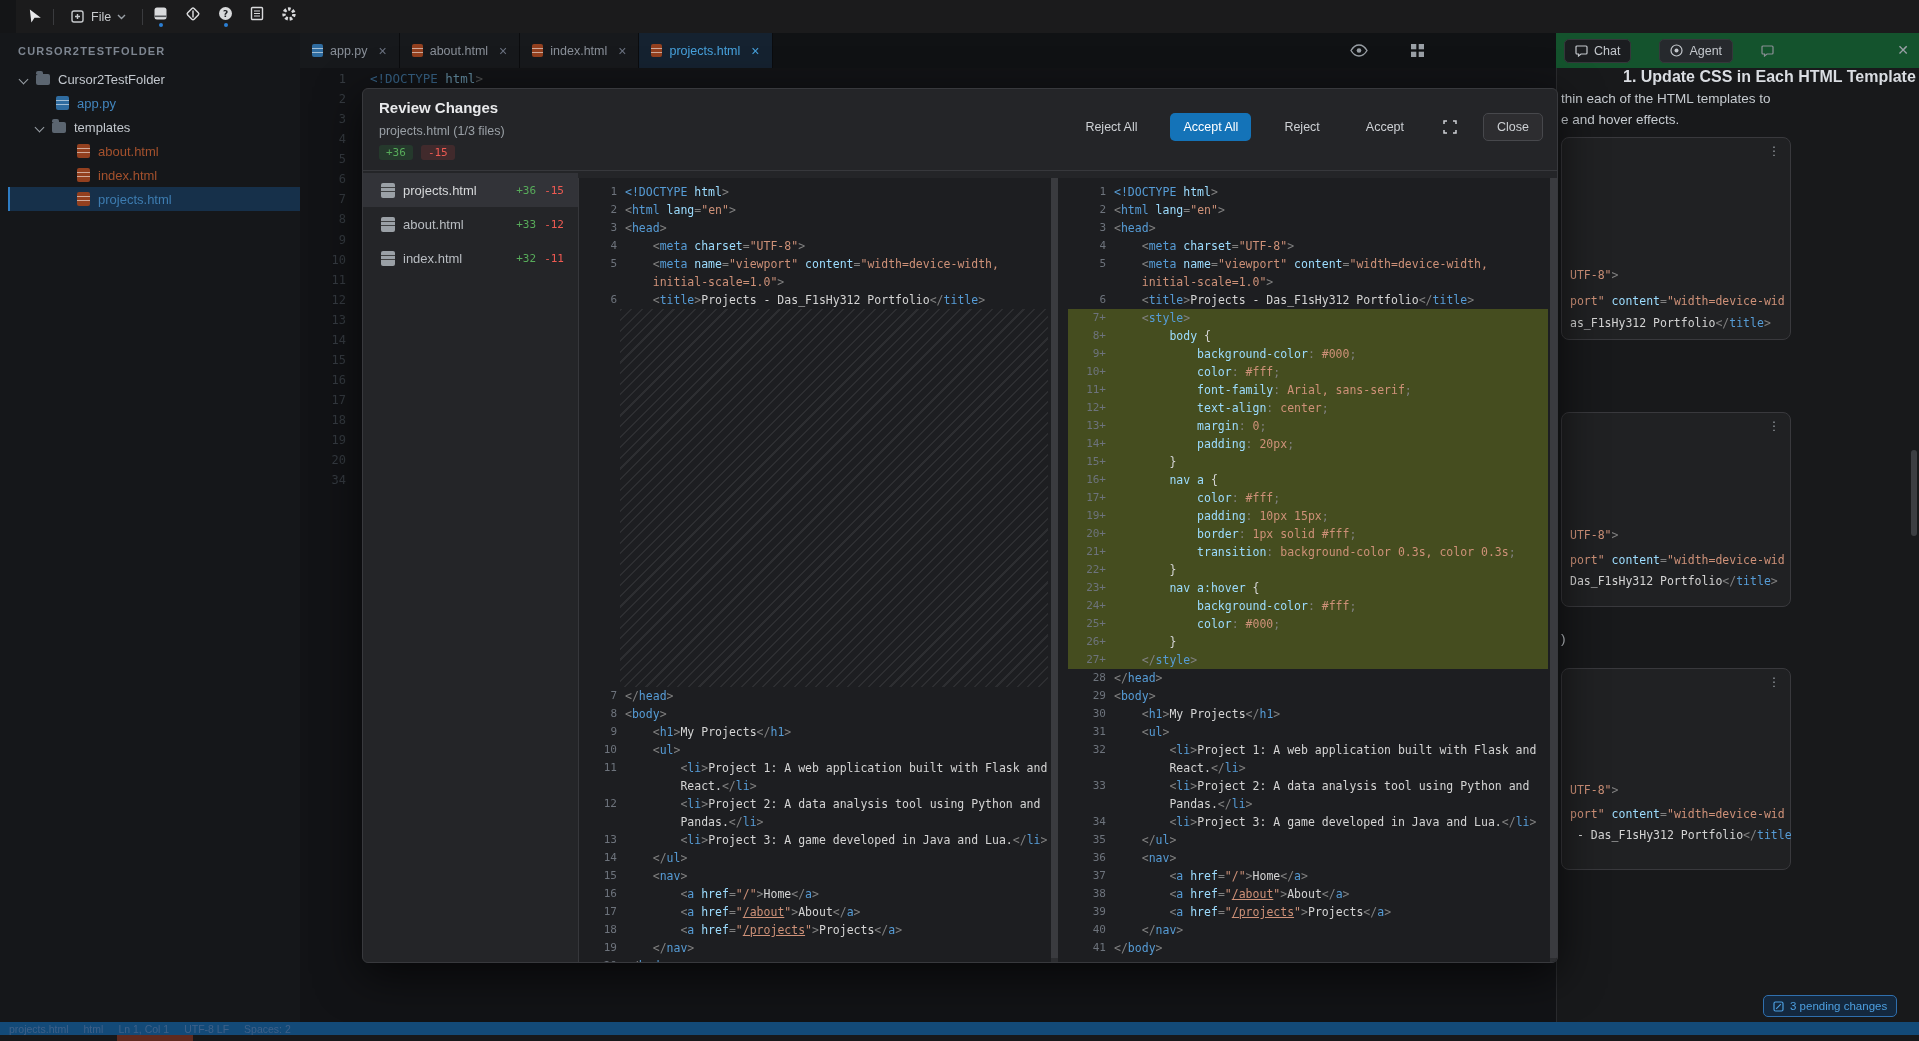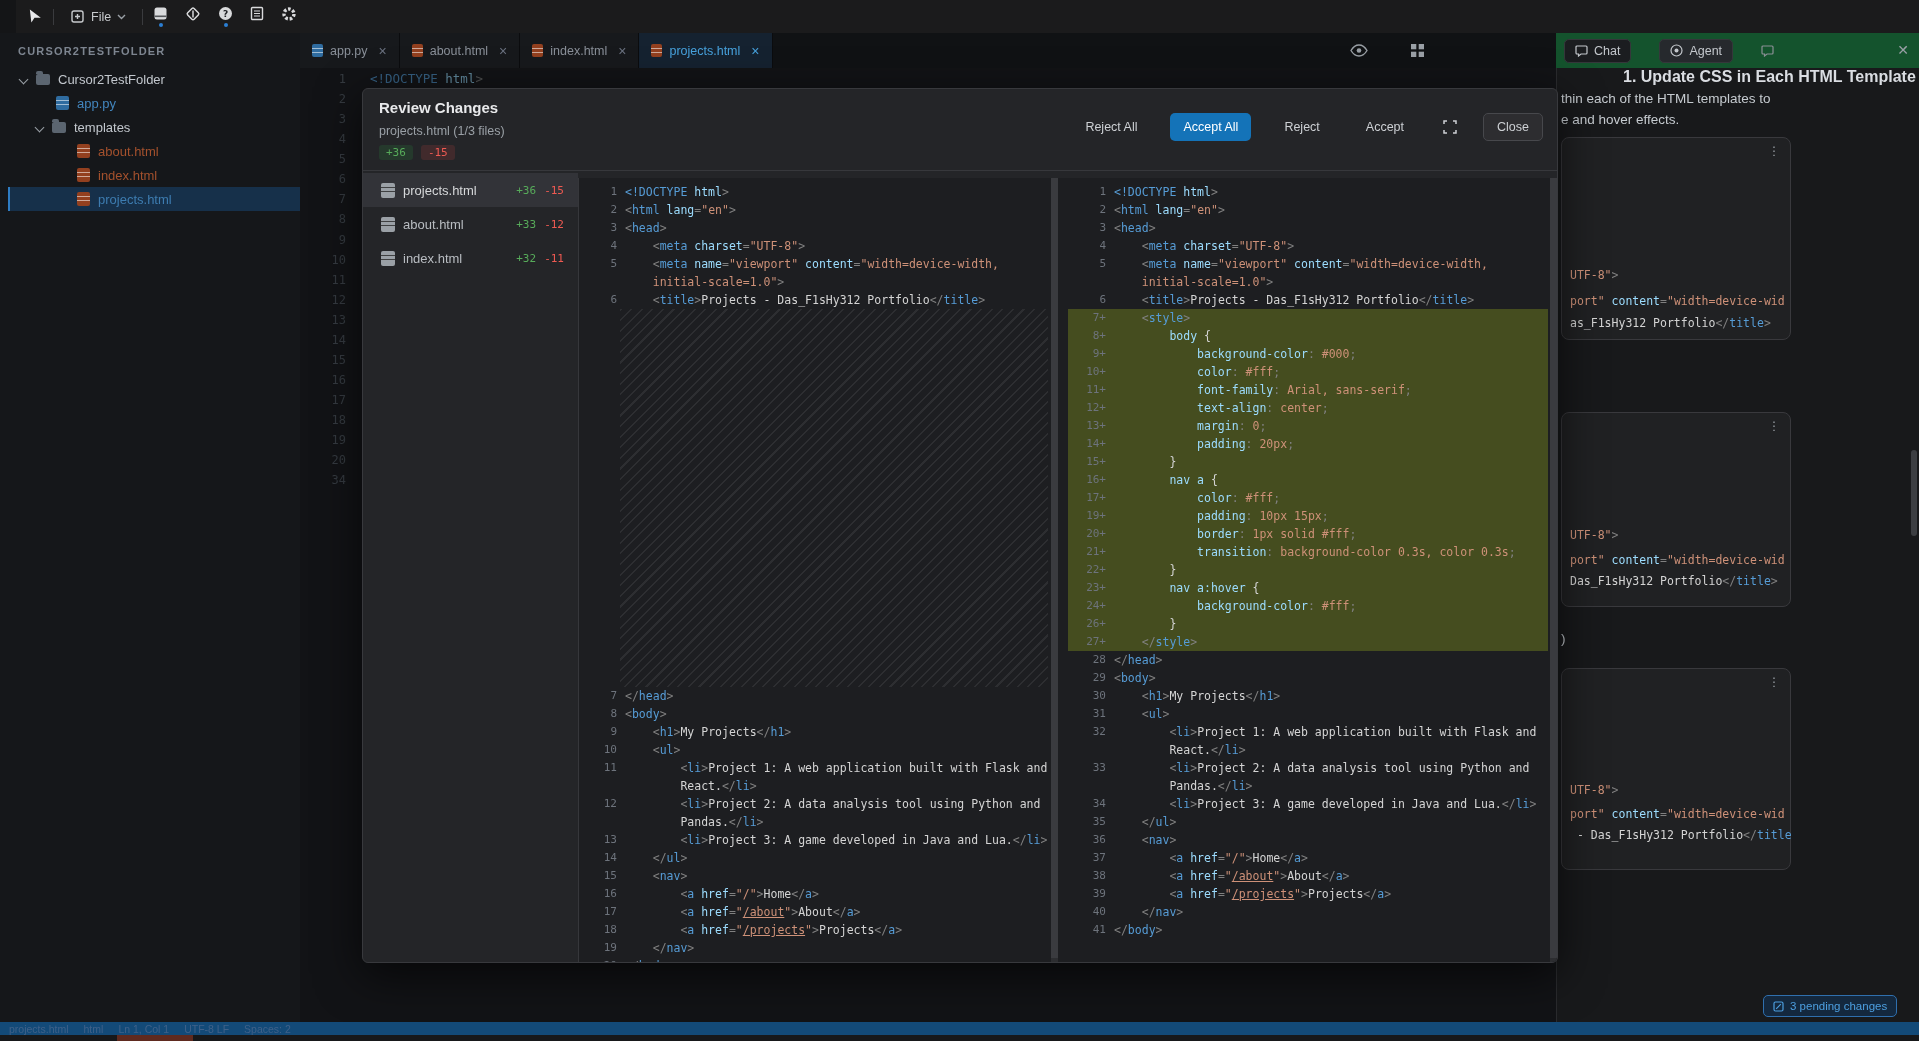--- a/index.html
+++ b/index.html
@@ -447,20 +447,21 @@
         <div class="crow added"><span class="gut">14+</span><span class="code"><span class="tk-w">            </span><span class="tk-a">padding</span><span class="tk-p">:</span><span class="tk-s"> 20px</span><span class="tk-p">;</span></span></div>
         <div class="crow added"><span class="gut">15+</span><span class="code"><span class="tk-w">        </span><span class="tk-w">}</span></span></div>
         <div class="crow added"><span class="gut">16+</span><span class="code"><span class="tk-w">        </span><span class="tk-a">nav a</span><span class="tk-w"> {</span></span></div>
         <div class="crow added"><span class="gut">17+</span><span class="code"><span class="tk-w">            </span><span class="tk-a">color</span><span class="tk-p">:</span><span class="tk-s"> #fff</span><span class="tk-p">;</span></span></div>
         <div class="crow added"><span class="gut">19+</span><span class="code"><span class="tk-w">            </span><span class="tk-a">padding</span><span class="tk-p">:</span><span class="tk-s"> 10px 15px</span><span class="tk-p">;</span></span></div>
         <div class="crow added"><span class="gut">20+</span><span class="code"><span class="tk-w">            </span><span class="tk-a">border</span><span class="tk-p">:</span><span class="tk-s"> 1px solid #fff</span><span class="tk-p">;</span></span></div>
         <div class="crow added"><span class="gut">21+</span><span class="code"><span class="tk-w">            </span><span class="tk-a">transition</span><span class="tk-p">:</span><span class="tk-s"> background-color 0.3s, color 0.3s</span><span class="tk-p">;</span></span></div>
         <div class="crow added"><span class="gut">22+</span><span class="code"><span class="tk-w">        </span><span class="tk-w">}</span></span></div>
         <div class="crow added"><span class="gut">23+</span><span class="code"><span class="tk-w">        </span><span class="tk-a">nav a:hover</span><span class="tk-w"> {</span></span></div>
         <div class="crow added"><span class="gut">24+</span><span class="code"><span class="tk-w">            </span><span class="tk-a">background-color</span><span class="tk-p">:</span><span class="tk-s"> #fff</span><span class="tk-p">;</span></span></div>
+        <div class="crow added"><span class="gut">25+</span><span class="code"><span class="tk-w">            </span><span class="tk-a">color</span><span class="tk-p">:</span><span class="tk-s"> #000</span><span class="tk-p">;</span></span></div>
         <div class="crow added"><span class="gut">26+</span><span class="code"><span class="tk-w">        </span><span class="tk-w">}</span></span></div>
         <div class="crow added"><span class="gut">27+</span><span class="code"><span class="tk-w">    </span><span class="tk-p">&lt;/</span><span class="tk-t">style</span><span class="tk-p">&gt;</span></span></div>
         <div class="crow"><span class="gut">28</span><span class="code"><span class="tk-p">&lt;/</span><span class="tk-t">head</span><span class="tk-p">&gt;</span></span></div>
         <div class="crow"><span class="gut">29</span><span class="code"><span class="tk-p">&lt;</span><span class="tk-t">body</span><span class="tk-p">&gt;</span></span></div>
         <div class="crow"><span class="gut">30</span><span class="code"><span class="tk-w">    </span><span class="tk-p">&lt;</span><span class="tk-t">h1</span><span class="tk-p">&gt;</span><span class="tk-w">My Projects</span><span class="tk-p">&lt;/</span><span class="tk-t">h1</span><span class="tk-p">&gt;</span></span></div>
         <div class="crow"><span class="gut">31</span><span class="code"><span class="tk-w">    </span><span class="tk-p">&lt;</span><span class="tk-t">ul</span><span class="tk-p">&gt;</span></span></div>
         <div class="crow"><span class="gut">32</span><span class="code"><span class="tk-w">        </span><span class="tk-p">&lt;</span><span class="tk-t">li</span><span class="tk-p">&gt;</span><span class="tk-w">Project 1: A web application built with Flask and</span></span></div>
         <div class="crow"><span class="gut"></span><span class="code"><span class="tk-w">        </span><span class="tk-w">React.</span><span class="tk-p">&lt;/</span><span class="tk-t">li</span><span class="tk-p">&gt;</span></span></div>
         <div class="crow"><span class="gut">33</span><span class="code"><span class="tk-w">        </span><span class="tk-p">&lt;</span><span class="tk-t">li</span><span class="tk-p">&gt;</span><span class="tk-w">Project 2: A data analysis tool using Python and</span></span></div>
         <div class="crow"><span class="gut"></span><span class="code"><span class="tk-w">        </span><span class="tk-w">Pandas.</span><span class="tk-p">&lt;/</span><span class="tk-t">li</span><span class="tk-p">&gt;</span></span></div>

